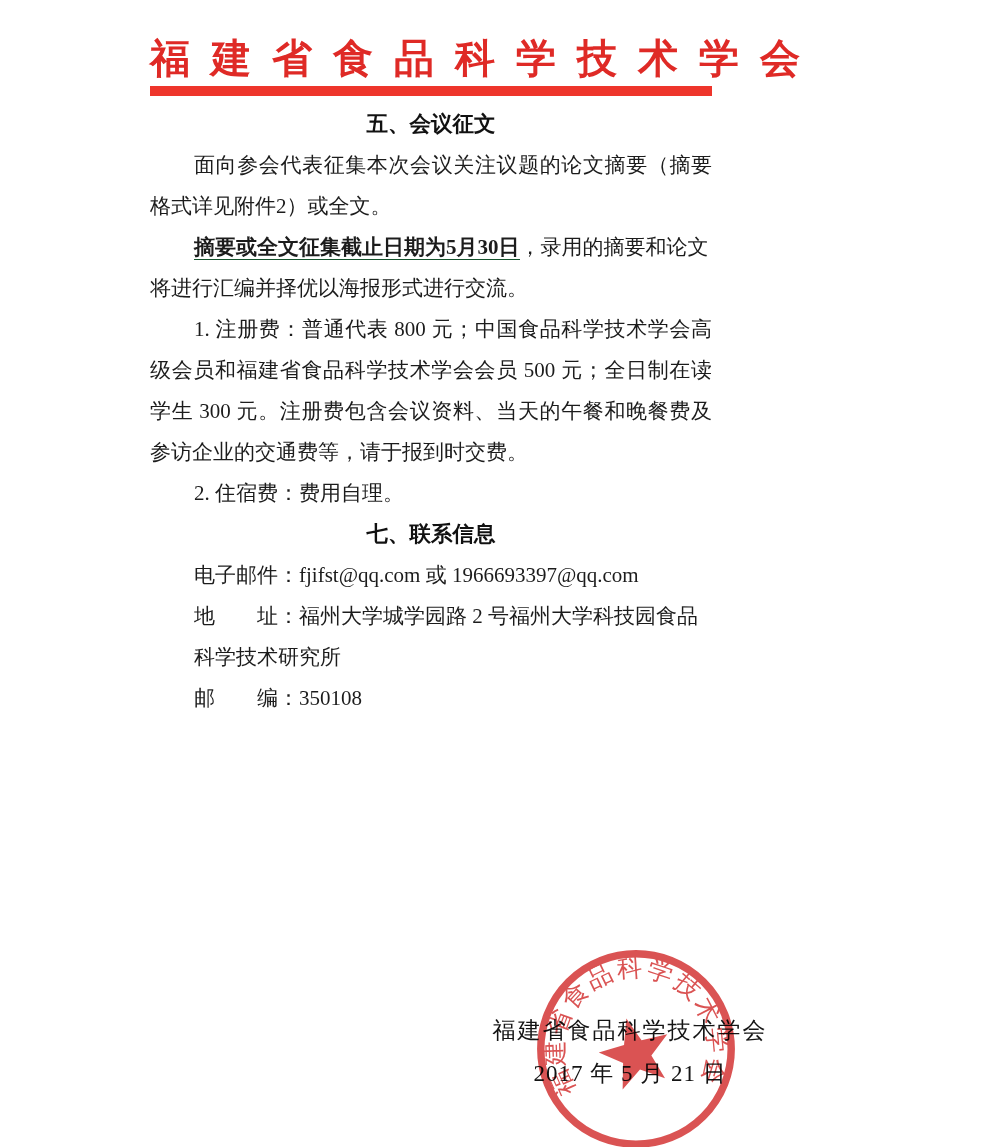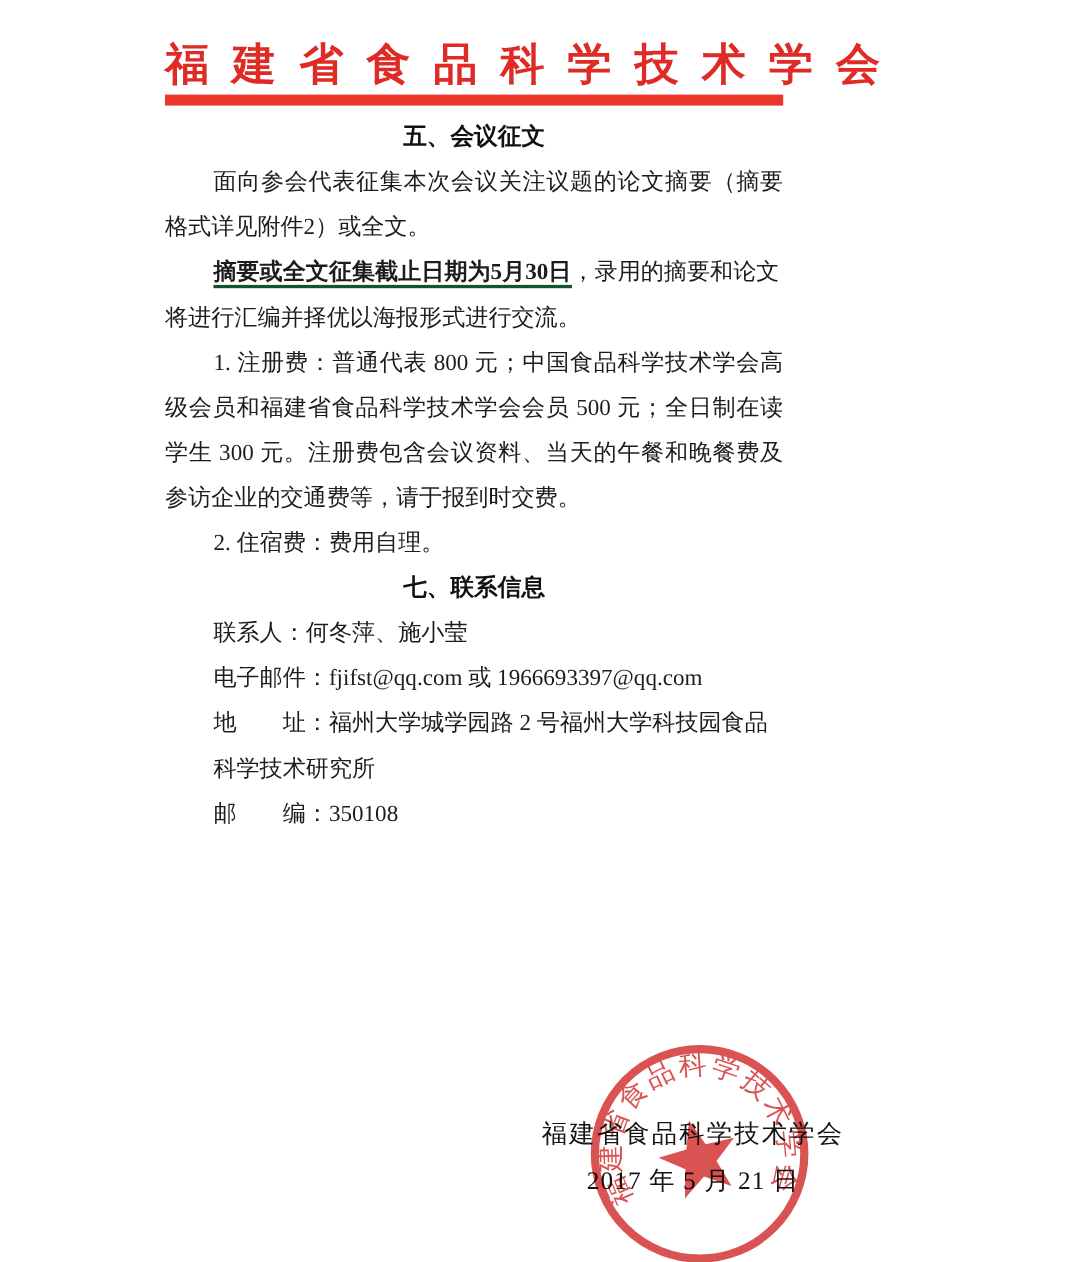--- a/index.html
+++ b/index.html
@@ -43,21 +43,21 @@
     font-size: 21.5px;
     font-weight: bold;
     line-height: 41px;
     color: #111111;
     text-align: center;
   }
   .para { text-indent: 44px; text-align: justify; }
   .para-nojust { text-indent: 44px; }
   .bu {
     font-weight: bold;
-    border-bottom: 3px solid #14532d;
+    border-bottom: 1px solid #14532d;
     padding-bottom: 0px;
   }
   .contact-row { padding-left: 44px; line-height: 41px; }
   .contact-label { }
   .contact-value { }
   .signoff {
     position: absolute;
     left: 410px;
     top: 991px;
     width: 440px;
@@ -93,21 +93,20 @@
   <div class="content">
 
     <div class="sec-heading">五、会议征文</div>
     <p class="para">面向参会代表征集本次会议关注议题的论文摘要（摘要格式详见附件2）或全文。</p>
     <p class="para-nojust"><span class="bu">摘要或全文征集截止日期为5月30日</span><span>，录用的摘要和论文将进行汇编并择优以海报形式进行交流。</span></p>
 
     <p class="para">1. 注册费：普通代表 800 元；中国食品科学技术学会高级会员和福建省食品科学技术学会会员 500 元；全日制在读学生 300 元。注册费包含会议资料、当天的午餐和晚餐费及参访企业的交通费等，请于报到时交费。</p>
     <p class="para-nojust">2. 住宿费：费用自理。</p>
 
     <div class="sec-heading">七、联系信息</div>
-    <div class="contact-row"><span class="contact-label">联系人：</span><span class="contact-value">何冬萍、施小莹</span></div>
     <div class="contact-row"><span class="contact-label">电子邮件：</span><span class="contact-value">fjifst@qq.com 或 1966693397@qq.com</span></div>
     <div class="contact-row"><span class="contact-label">地　　址：</span><span class="contact-value">福州大学城学园路 2 号福州大学科技园食品科学技术研究所</span></div>
     <div class="contact-row"><span class="contact-label">邮　　编：</span><span class="contact-value">350108</span></div>
 
   </div>
 
   <div class="signoff">
     <div class="signoff-org">福建省食品科学技术学会</div>
     <div class="signoff-date">2017 年 5 月 21 日</div>
   </div>

